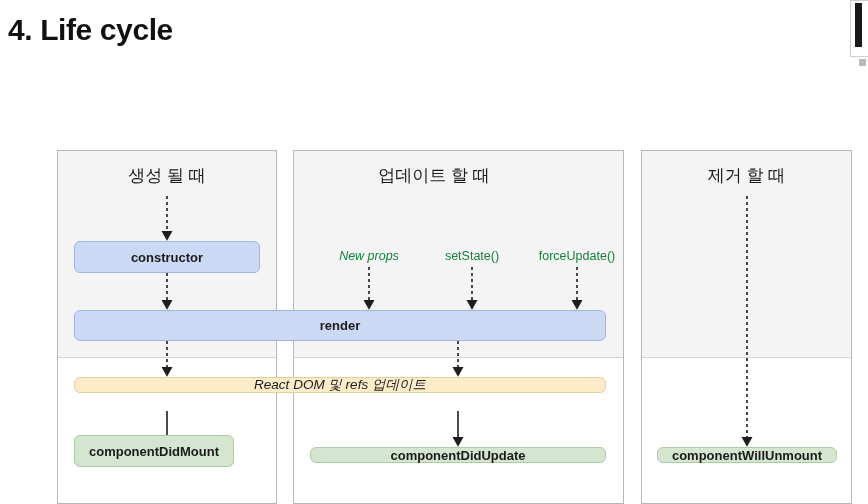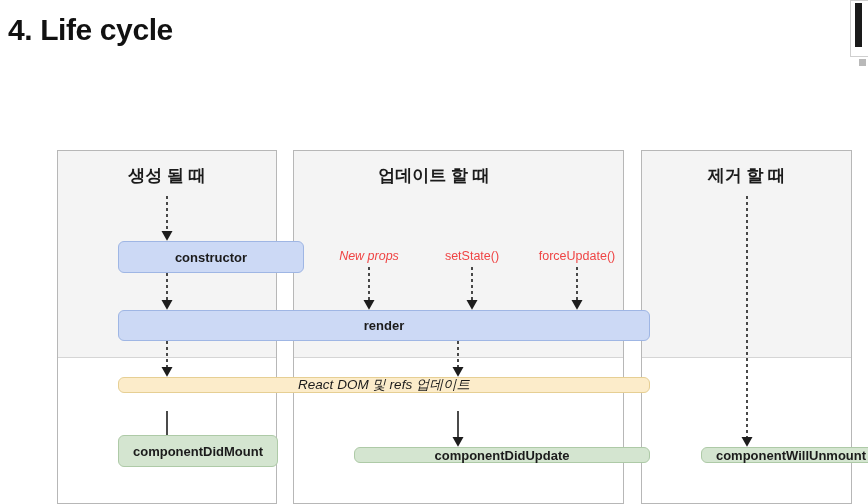--- a/index.html
+++ b/index.html
@@ -68,58 +68,57 @@
   }
   .col-create { left: 0px;   width: 220px; }
   .col-update { left: 236px; width: 331px; }
   .col-remove { left: 584px; width: 211px; }
 
   .col-title {
     position: absolute;
     left: 0; right: 0; top: 14px;
     text-align: center;
     font-size: 17px;
-    font-weight: 700;
+    font-weight: 400;
     color: #1b1b1b;
     z-index: 4;
   }
 
   
   .node {
     position: absolute;
     display: flex;
     align-items: center;
     justify-content: center;
     border-radius: 6px;
     font-size: 13px;
     font-weight: 700;
     color: #1b1b1b;
     z-index: 6;
     white-space: nowrap;
-    margin-left: 44px;
   }
   .node.blue   { background: #ccd9f5; border: 1px solid #9fb6e4; }
   .node.yellow { background: #fcecca; border: 1px solid #e6cf94;
                  font-style: italic; font-weight: 400; font-size: 13.5px; }
   .node.green  { background: #d4e5d0; border: 1px solid #aecaa7; }
 
   .node-constructor   { left: 17px;  top: 91px;  width: 186px; height: 32px; }
   .node-render        { left: 17px;  top: 160px; width: 532px; height: 31px; }
   .node-reactdom      { left: 17px;  top: 227px; width: 532px; height: 16px; }
   .node-did-mount     { left: 17px;  top: 285px; width: 160px; height: 32px; }
   .node-did-update    { left: 253px; top: 297px; width: 296px; height: 16px; }
   .node-will-unmount  { left: 600px; top: 297px; width: 180px; height: 16px; }
 
   
   .trigger {
     position: absolute;
     top: 99px;
     text-align: center;
     font-size: 12.5px;
-    color: #ef4444;
+    color: #15803d;
     white-space: nowrap;
     z-index: 5;
   }
   .trigger.italic { font-style: italic; }
   .t-newprops    { left: 252px; width: 120px; }
   .t-setstate    { left: 355px; width: 120px; }
   .t-forceupdate { left: 450px; width: 140px; }
 
   .svg-layer { position:absolute; left:0; top:0; width:795px; height:354px; z-index:3; pointer-events:none; }
 </style>

